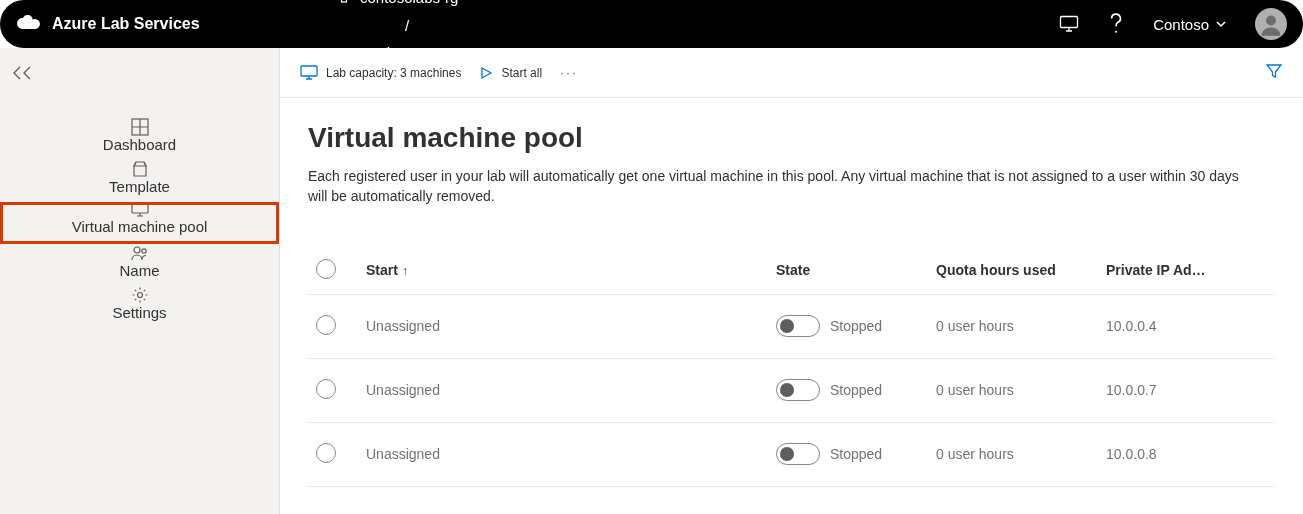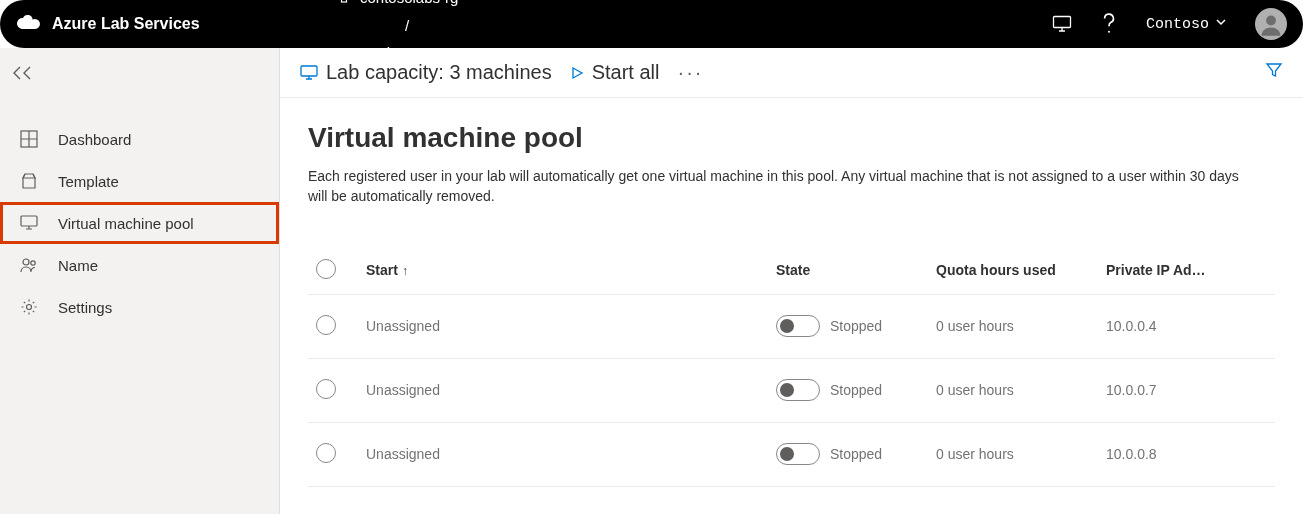--- a/index.html
+++ b/index.html
@@ -39,21 +39,20 @@
     flex-direction:column;
   }
   .bc-block{display:flex;align-items:center;gap:8px;cursor:pointer;}
   .bc-sep{color:#fff;font-size:15px;}
   .chev-down{width:12px;height:12px;}
   .top-right{
     margin-left:auto;
     display:flex;
     align-items:center;
     gap:28px;
-    font-family:Liberation Mono, monospace;
   }
   .top-icon{cursor:pointer;display:flex;align-items:center;}
   .avatar{
     width:32px;height:32px;border-radius:50%;
     background:#b0b0b0;
     display:flex;align-items:center;justify-content:center;
   }
   .avatar svg{fill:#6d6d6d;}
   .org{display:flex;align-items:center;gap:6px;cursor:pointer;font-size:15px;}
 
@@ -65,37 +64,37 @@
     border-right:1px solid #e1dfdd;
     display:flex;flex-direction:column;
   }
   .collapse-row{
     height:50px;display:flex;align-items:center;padding:0 10px;
     cursor:pointer; border-bottom:1px solid #e1dfdd00;
   }
   .collapse-row svg{display:block;}
   .nav{padding-top:20px;}
   .nav-item{
-    height:42px;display:flex;align-items:center;gap:20px;
-    padding:0 20px;cursor:pointer;font-size:15px;
+    height:42px;display:flex;align-items:center;gap:0;
+    padding:0 20px;cursor:pointer;font-size:15px;flex-direction:column;
   }
   .nav-item.selected{
     background:#f3f2f1;
     outline:3px solid #d83b01;
     outline-offset:-3px;
   }
   .nav-icon{width:18px;display:flex;justify-content:center;}
 
   .main{
     flex:1;display:flex;flex-direction:column;overflow:hidden;
   }
   .toolbar{
     height:50px;display:flex;align-items:center;
     padding:0 20px;gap:18px;border-bottom:1px solid #edebe9;
-    font-size:20px;
+    font-size:12px;
   }
   .tool-btn{display:flex;align-items:center;gap:8px;cursor:pointer;color:#323130;}
   .tool-btn svg{display:block;}
   .more{cursor:pointer;letter-spacing:2px;color:#605e5c;}
   .filter-right{margin-left:auto;cursor:pointer;}
 
   .content{
     padding:24px 28px 0 28px;overflow:auto;flex:1;
   }
   h1{font-size:28px;font-weight:600;margin-bottom:12px;}

